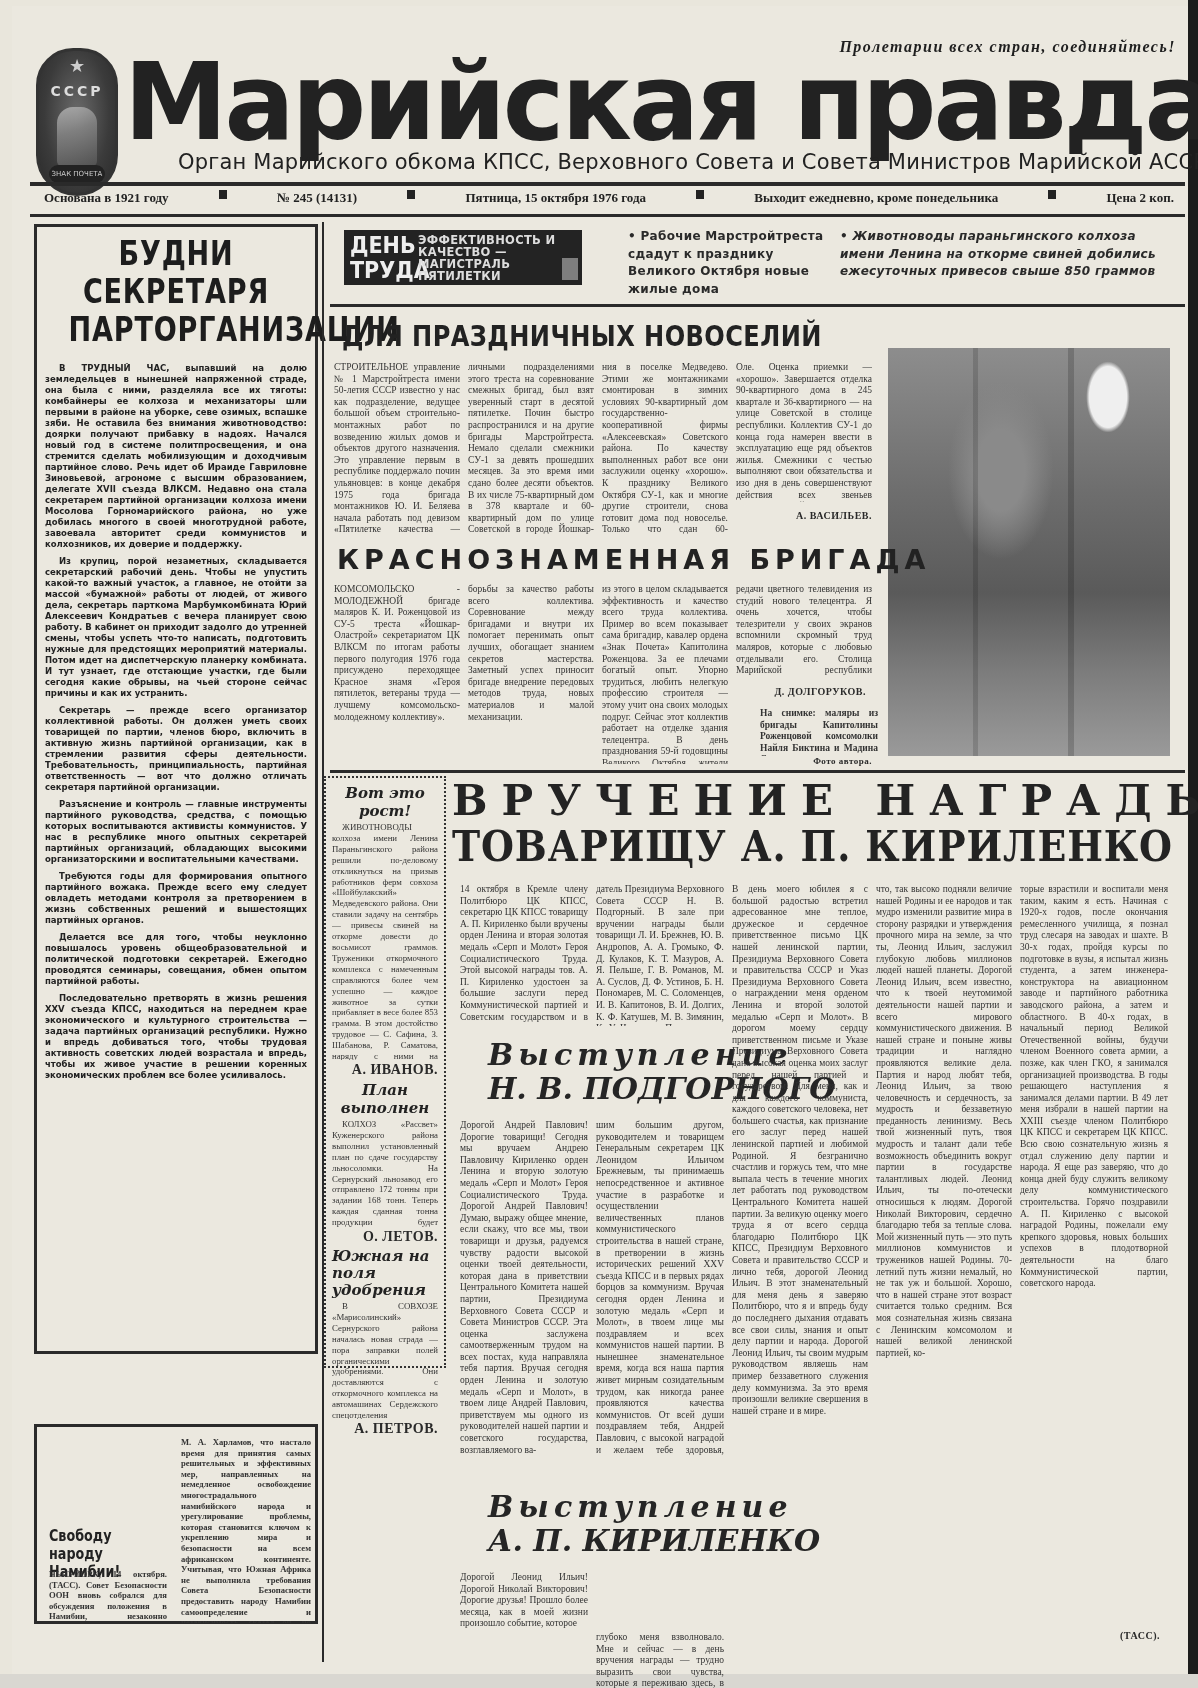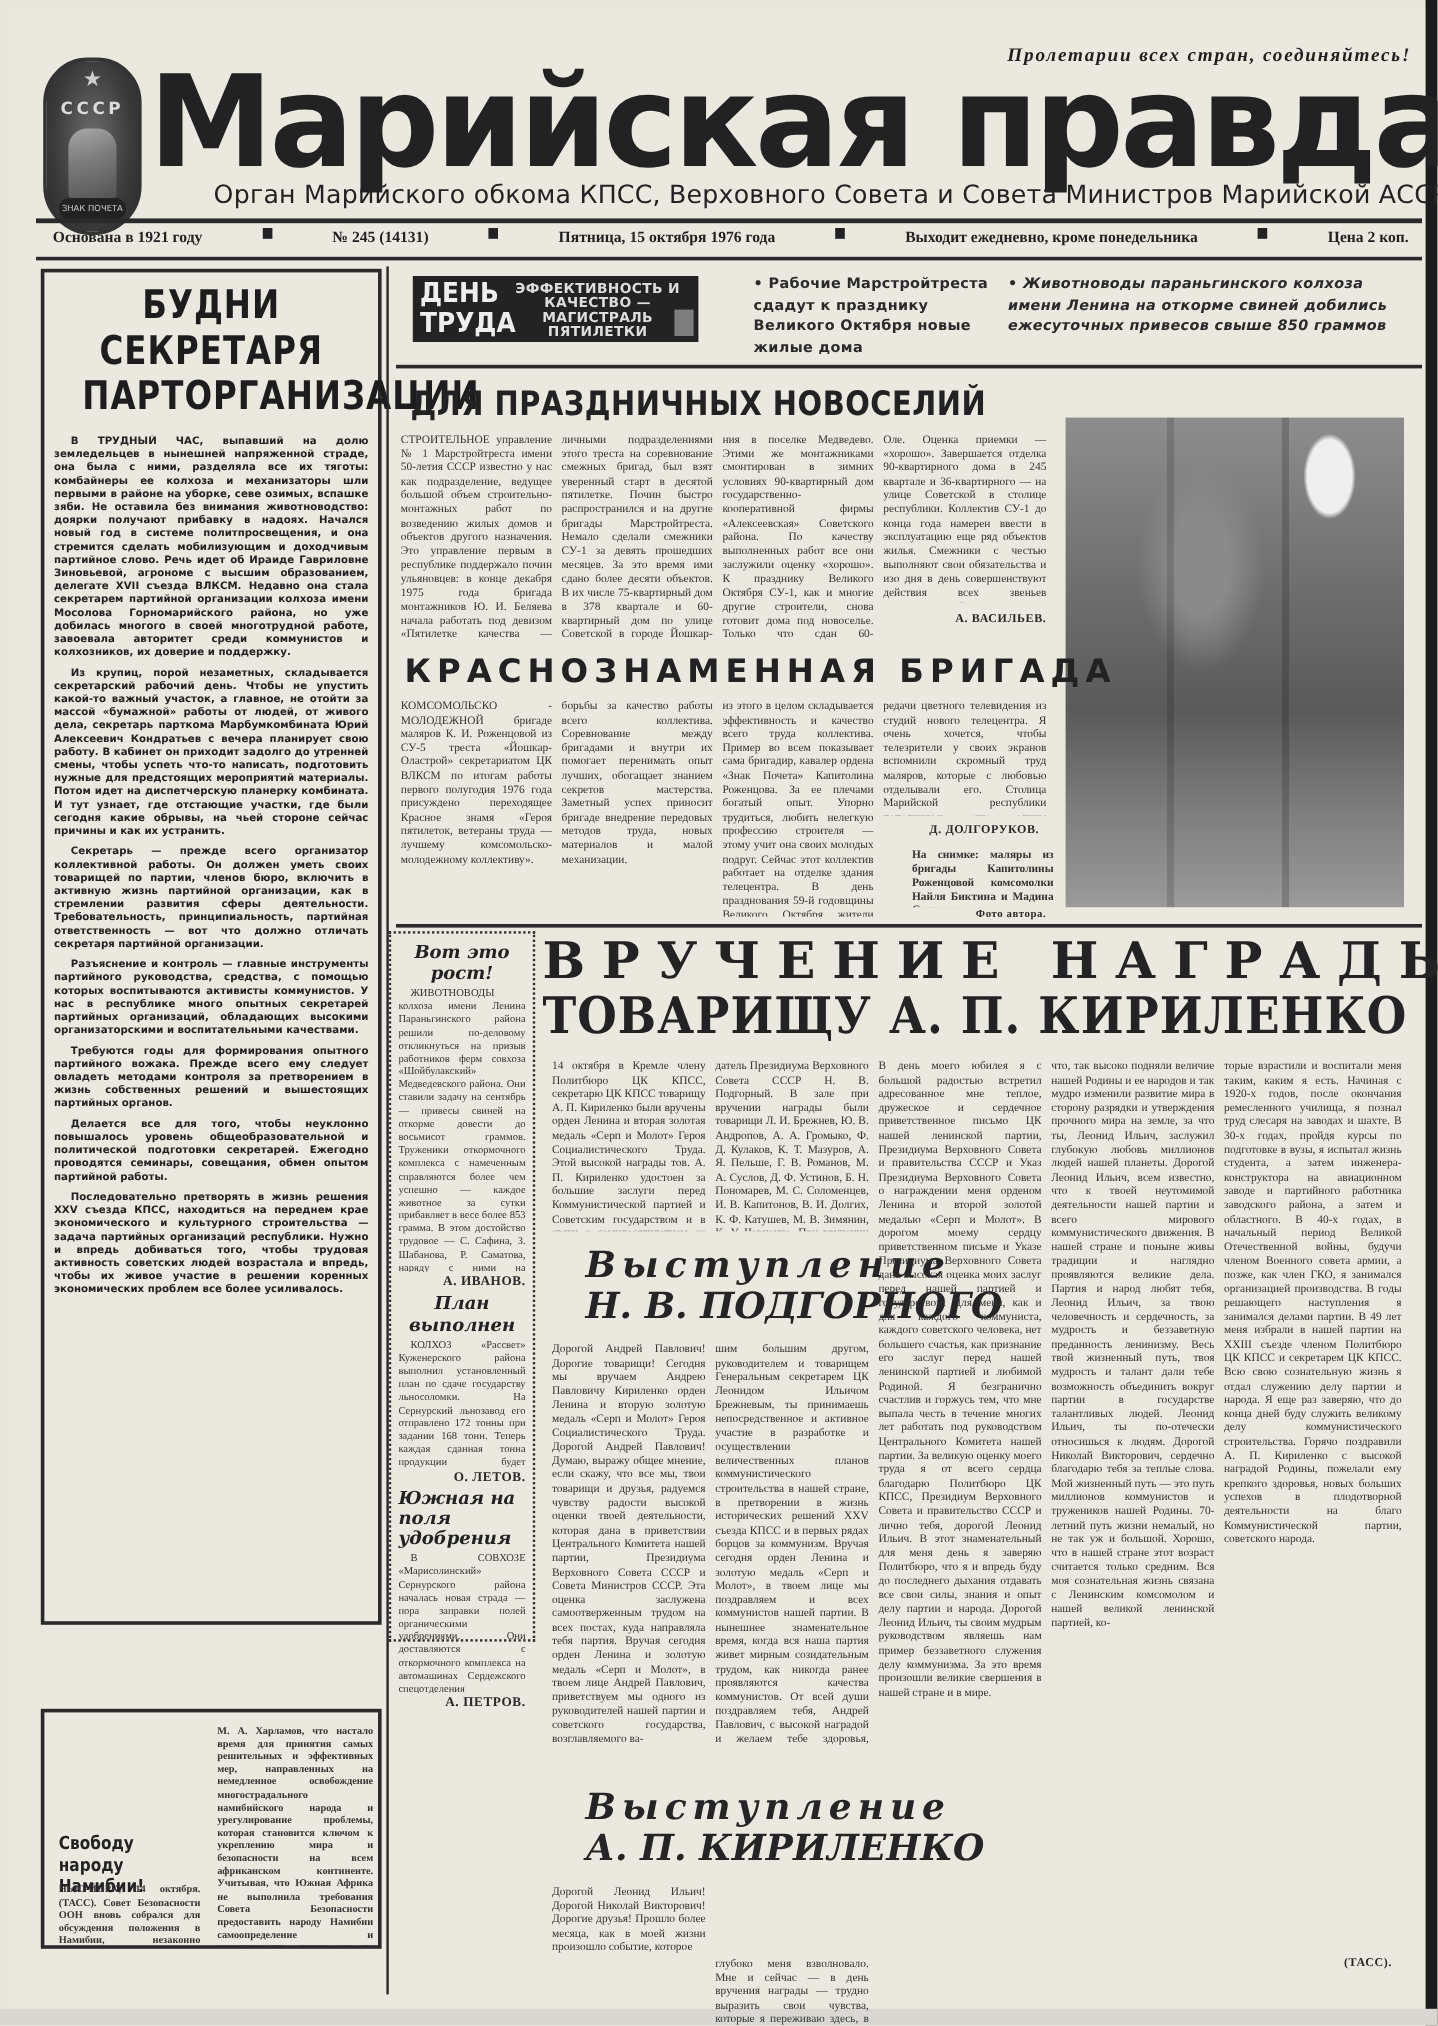--- a/index.html
+++ b/index.html
@@ -64,21 +64,21 @@
   
   .boxT { position:absolute; left:34px; top:1424px; width:284px; height:200px; border:3px solid #2a2a2a; padding:10px 10px; }
   .tele-head { position:absolute; left:12px; top:12px; width:104px; height:82px; background:#252525; color:#ddd; text-align:center; font: bold 13px/16px "DejaVu Sans", sans-serif; padding-top:10px; letter-spacing:.5px; }
   .tele-title { position:absolute; left:12px; top:100px; width:118px; font: bold 15px/18px "DejaVu Sans", sans-serif; transform: scaleX(.85); transform-origin:left; color:#222; }
   .tele-col1 { position:absolute; left:12px; top:142px; width:118px; height:52px; }
   .tele-col2 { position:absolute; left:144px; top:10px; width:130px; height:186px; }
 
   
   .denbox { position:absolute; left:344px; top:230px; width:238px; height:55px; background:#232323; color:#ddd; }
   .denbox .den { position:absolute; left:6px; top:3px; font: bold 23px/25px "DejaVu Sans", sans-serif; transform: scaleX(.9); transform-origin:left; color:#eee; }
-  .denbox .eff { position:absolute; left:74px; top:4px; width:160px; font: bold 11.5px/12px "DejaVu Sans", sans-serif; color:#ddd; letter-spacing:.3px;text-align:center; }
+  .denbox .eff { position:absolute; left:74px; top:4px; width:160px; font: bold 11.5px/12px "DejaVu Sans", sans-serif; color:#ddd; letter-spacing:.3px; }
   .denbox .tower { position:absolute; right:4px; top:28px; width:16px; height:22px; background:#bbb; opacity:.6; }
   .bullet-news { position:absolute; font: bold 12px/17.5px "DejaVu Sans", sans-serif; color:#2a2a2a; letter-spacing:.3px; }
   .rule-strip { position:absolute; left:330px; top:304px; width:855px; height:3px; background:#2a2a2a; }
 
   .headline-a { position:absolute; left:342px; top:322px; font: bold 28px/30px "DejaVu Sans", sans-serif; color:#222; letter-spacing:.5px; transform: scaleX(.86); transform-origin:left; white-space:nowrap; }
   .headline-b { position:absolute; left:337px; top:545px; font: bold 27px/30px "DejaVu Sans", sans-serif; color:#222; letter-spacing:5px; white-space:nowrap; }
 
   .col { position:absolute; }
   .photo {
     position:absolute; left:888px; top:348px; width:282px; height:408px;
@@ -92,21 +92,21 @@
 
   .award-h1 { position:absolute; left:452px; top:778px; font: bold 42px/46px "DejaVu Serif", serif; color:#232323; letter-spacing:14px; white-space:nowrap; }
   .award-h2 { position:absolute; left:452px; top:824px; font: bold 42px/46px "DejaVu Serif", serif; color:#232323; letter-spacing:1px; transform: scaleX(.9); transform-origin:left; white-space:nowrap; }
 
   .speech-h { position:absolute; font: italic bold 30px/34px "DejaVu Serif", serif; color:#252525; white-space:nowrap; }
 
   
   .sidebox { position:absolute; left:324px; top:776px; width:122px; height:592px; border:2px dotted #333; padding:4px 6px; }
   .sidebox h3 { font: italic bold 15px/18px "DejaVu Serif", serif; text-align:center; color:#222; margin: 2px 0 2px; }
   .sidebox .txt { font-size: 8.8px; line-height: 10.9px; }
-  .sidebox .sig { font-size: 11px; margin: 2px 0 3px; text-align: right; }
+  .sidebox .sig { font-size: 14px; margin: 2px 0 3px; text-align: right; }
   .sidebox .txt p { text-indent: 10px; }
 
   .vrule { position:absolute; width:2px; background:#2a2a2a; }
 </style>
 </head>
 <body>
 
 <div class="page"></div>
 <div class="edge-right"></div>
 <div class="edge-bottom"></div>

